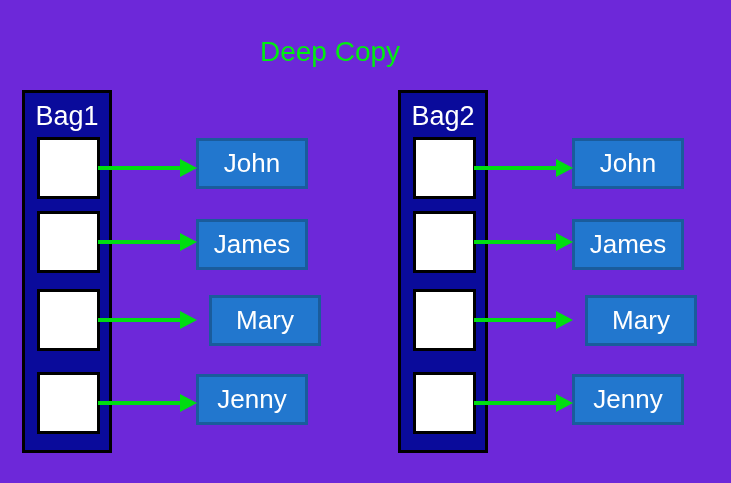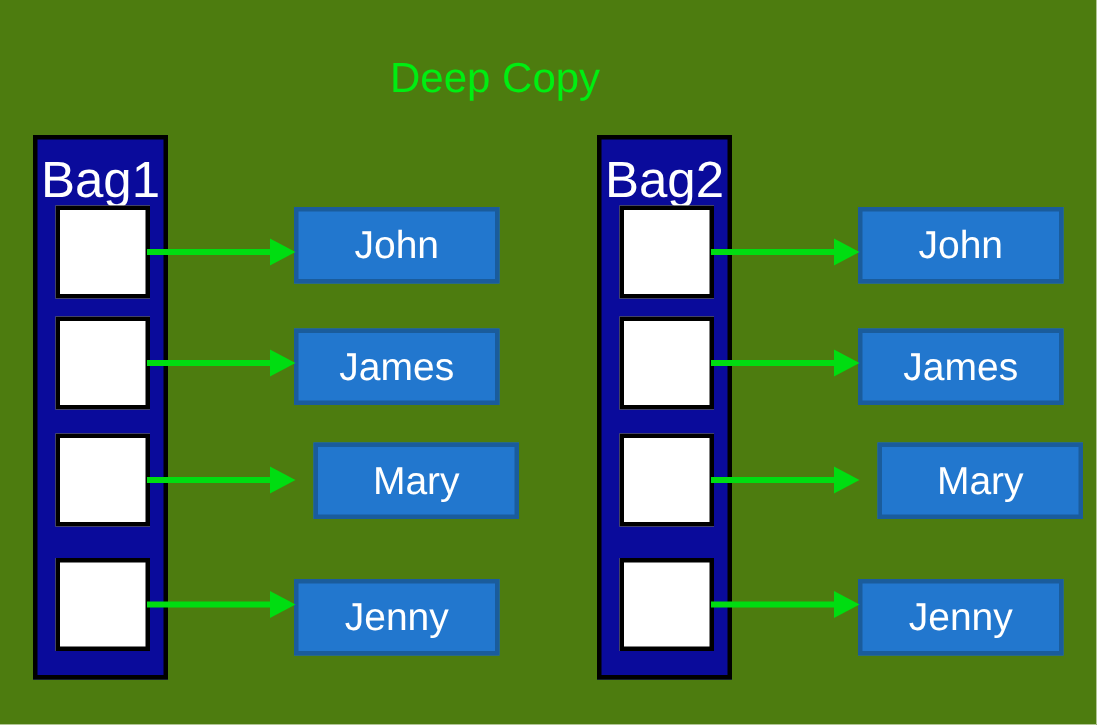--- a/index.html
+++ b/index.html
@@ -5,21 +5,21 @@
   html, body {
     margin: 0;
     padding: 0;
     background: #ffffff;
     font-family: "Liberation Sans", sans-serif;
   }
   #canvas {
     position: relative;
     width: 731px;
     height: 483px;
-    background: #4d7c0f;
+    background: #6d28d9;
     overflow: hidden;
   }
   .diagram-title {
     position: absolute;
     left: 260px;
     top: 36px;
     font-size: 28px;
     color: #00ee11;
     white-space: nowrap;
   }
@@ -41,21 +41,21 @@
     border: 3px solid #000000;
     box-sizing: border-box;
   }
   .bag-label {
     position: absolute;
     left: 0;
     top: 10px;
     width: 100%;
     text-align: center;
     color: #ffffff;
-    font-size: 34px;
+    font-size: 27px;
     line-height: 1;
   }
   .slot {
     position: absolute;
     left: 15px;
     width: 63px;
     height: 62px;
     background: #ffffff;
     border: 3px solid #000000;
     box-sizing: border-box;
@@ -83,36 +83,36 @@
     border-left: 17px solid #00dd11;
     z-index: 3;
   }
   .a1 .arrow-line { top: 76px; }  .a1 .arrow-head { top: 69px; }
   .a2 .arrow-line { top: 150px; } .a2 .arrow-head { top: 143px; }
   .a3 .arrow-line { top: 228px; } .a3 .arrow-head { top: 221px; }
   .a4 .arrow-line { top: 311px; } .a4 .arrow-head { top: 304px; }
   .name-box {
     position: absolute;
     left: 174px;
-    width: 137px;
+    width: 112px;
     height: 51px;
     background: #2277ce;
     border: 3px solid #1a5c9c;
     box-sizing: border-box;
     color: #ffffff;
     font-size: 26px;
     display: flex;
     align-items: center;
     justify-content: center;
     z-index: 1;
   }
   .n1 { top: 48px; }
   .n2 { top: 129px; text-align: center; }
   .n3 { top: 205px; margin-left: 13px; }
-  .n4 { top: 296px; }
+  .n4 { top: 284px; }
 </style>
 </head>
 <body>
 
 <div id="canvas">
 
   <div class="diagram-title">Deep Copy</div>
 
   <div class="group" id="group0">
     <div class="bag">

